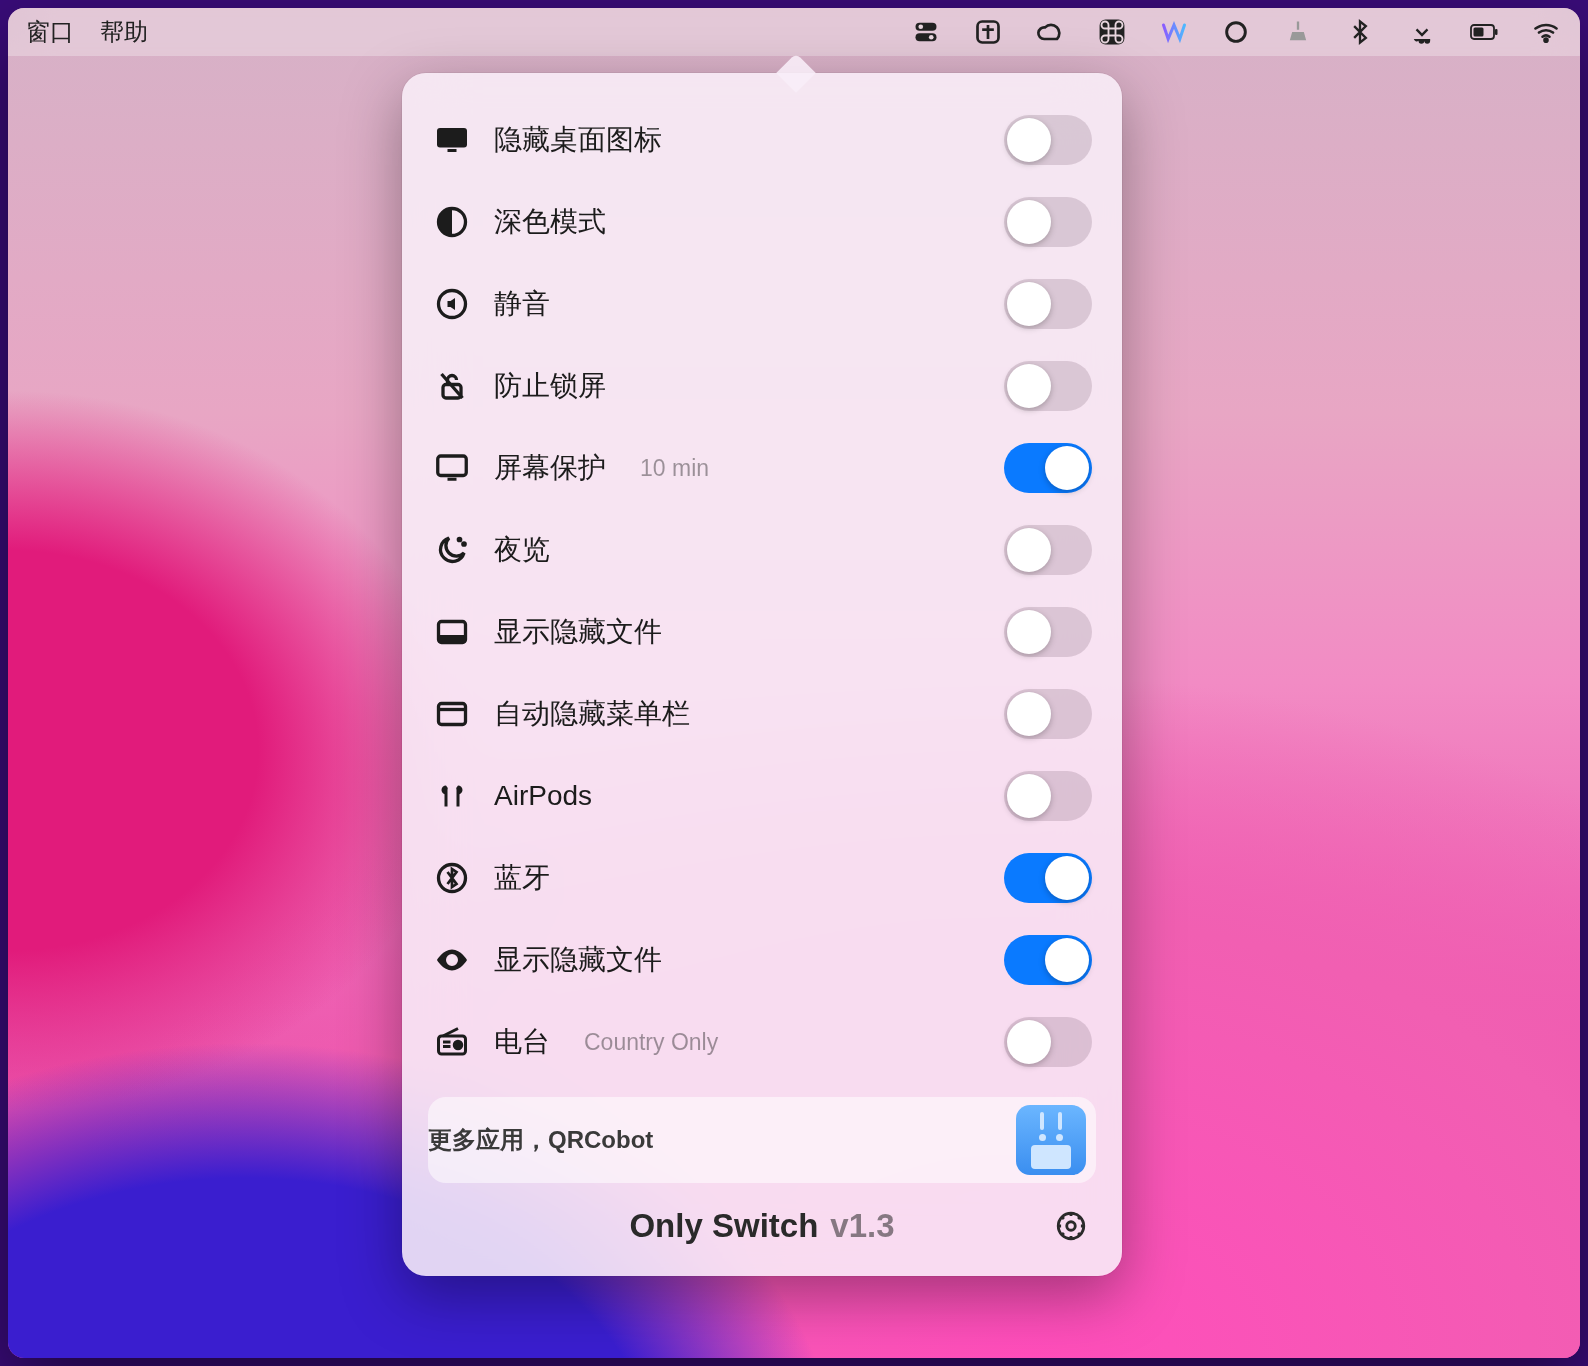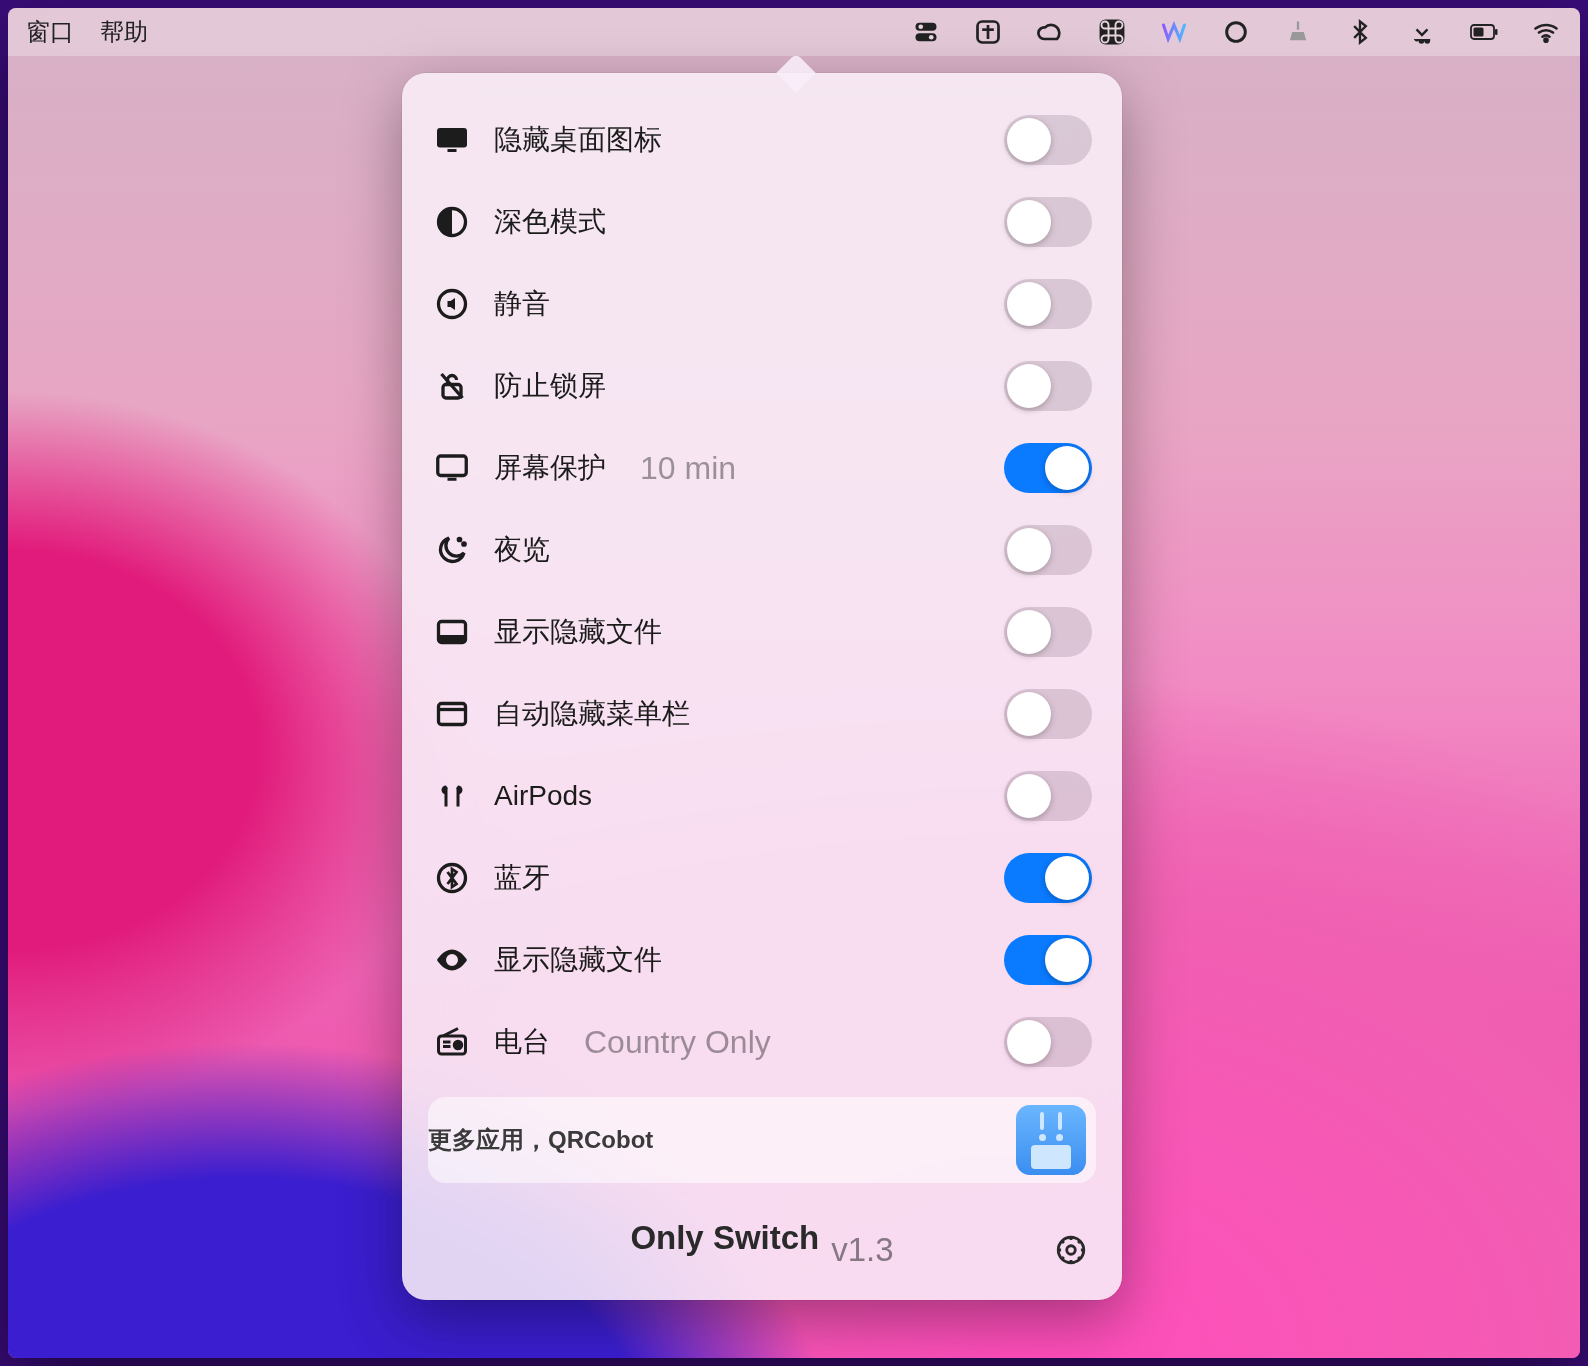--- a/index.html
+++ b/index.html
@@ -4,21 +4,21 @@
 <style>
   * { margin: 0; padding: 0; box-sizing: border-box; }
   html, body { width: 1588px; height: 1366px; overflow: hidden; }
   body {
     font-family: -apple-system, "Helvetica Neue", Arial, sans-serif;
     background: #3a0c7a;
     padding: 8px;
   }
   .frame {
     width: 100%; height: 100%;
-    border-radius: 8px;
+    border-radius: 16px;
     overflow: hidden;
     position: relative;
     box-shadow: 0 30px 80px rgba(0,0,0,.5);
   }
   .wallpaper {
     position: absolute; inset: 0;
     background:
       radial-gradient(ellipse 1200px 900px at 15% 110%, #3a1ecf 0%, #3a1ecf 35%, transparent 50%),
       radial-gradient(ellipse 1000px 800px at 0% 55%, #e11b7b 0%, #e11b7b 25%, transparent 45%),
       radial-gradient(ellipse 1600px 1100px at 65% 100%, #ff4dbb 0%, #f15fb2 40%, transparent 62%),
@@ -62,21 +62,21 @@
 
   .row {
     display: flex; align-items: center;
     height: 82px;
     gap: 22px;
     padding: 0 4px;
   }
   .row-icon { width: 40px; height: 40px; flex: 0 0 40px; display: flex; align-items: center; justify-content: center; color: #1c1c1c; }
   .row-icon svg { width: 36px; height: 36px; }
   .row-label { font-size: 28px; color: #1c1c1c; font-weight: 500; }
-  .row-sub { font-size: 32px; color: rgba(28,28,28,.42); margin-left: 12px; font-weight: 400; }
+  .row-sub { font-size: 23px; color: rgba(28,28,28,.42); margin-left: 12px; font-weight: 400; }
   .spacer { flex: 1; }
 
   .toggle {
     width: 88px; height: 50px; border-radius: 25px;
     background: rgba(120,90,110,.22);
     position: relative;
     transition: background .15s;
   }
   .toggle .knob {
     position: absolute; top: 3px; left: 3px;
@@ -111,21 +111,21 @@
   .promo-icon .body { width:40px;height:24px;background:#cfe6ff;border-radius:4px;margin-top:4px; }
 
   .footer {
     display: flex; align-items: center; justify-content: center;
     gap: 12px;
     padding: 24px 0 8px 0;
     position: relative;
     font-size: 33px;
   }
   .footer .name { font-weight: 700; color: #2a2a2a; }
-  .footer .ver { color: rgba(40,40,40,.55); font-weight: 400; margin-top: 24px; }
+  .footer .ver { color: rgba(40,40,40,.55); font-weight: 700; }
   .footer .gear { position: absolute; right: 6px; bottom: 8px; width: 36px; height: 36px; color: #2a2a2a; }
   .footer .gear svg { width: 34px; height: 34px; }
 </style>
 </head>
 <body>
 
 <div class="frame">
   <div class="wallpaper"></div>
 
   <div class="menubar">

